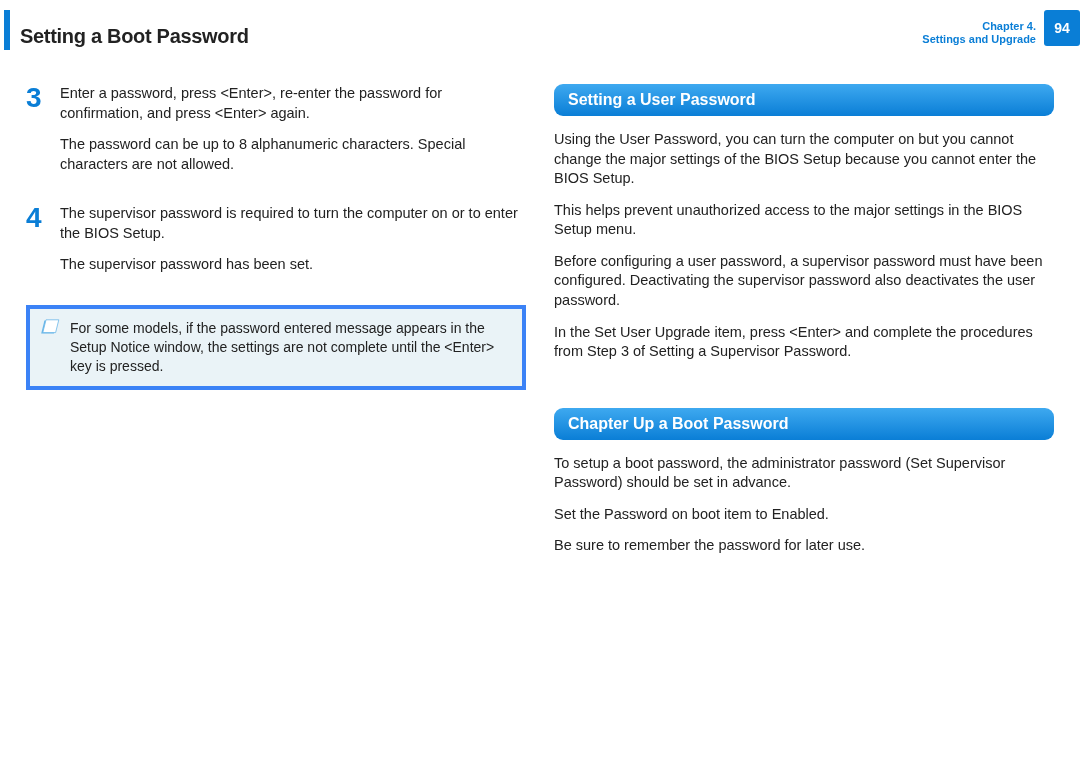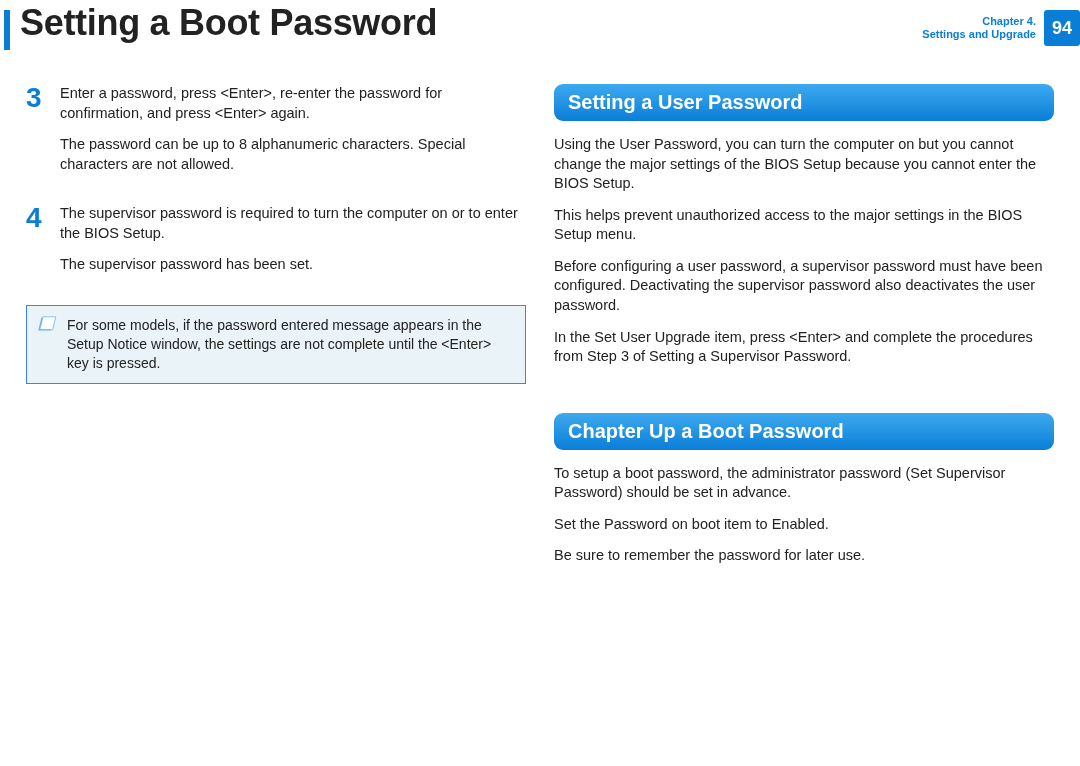--- a/index.html
+++ b/index.html
@@ -1,37 +1,37 @@
 <!DOCTYPE html>
 <html><head>
 <meta charset="utf-8">
 <style>
   * { box-sizing: border-box; margin: 0; padding: 0; }
   html, body { width: 1080px; height: 766px; font-family: "Segoe UI", "Helvetica Neue", Arial, sans-serif; color: #222; }
   body { background: #fff; position: relative; }
 
   .header { position: relative; height: 56px; }
   .vbar { position: absolute; left: 4px; top: 10px; width: 6px; height: 40px; background: #0a7ed6; }
-  .title { position: absolute; left: 20px; top: 2px; font-size: 36px; font-weight: 700; letter-spacing: -0.3px; }
-  .chapter-block { position: absolute; right: 0; top: 10px; height: 36px; display: flex; align-items: center; }
+  .title { position: absolute; left: 20px; top: 25px; font-size: 20px; font-weight: 700; letter-spacing: -0.3px; }
+  .chapter-block { position: absolute; right: 0; top: 10px; height: 36px; display: flex; align-items: flex-end; }
   .chapter-text { text-align: right; color: #0a7ed6; font-weight: 700; font-size: 11px; line-height: 13px; padding-right: 8px; }
-  .page-badge { background: #0a7ed6; color: #fff; width: 36px; height: 36px; display: flex; align-items: center; justify-content: center; font-weight: 700; font-size: 18px; border-radius: 3px; }
+  .page-badge { background: #0a7ed6; color: #fff; width: 36px; height: 36px; display: flex; align-items: center; justify-content: center; font-weight: 700; font-size: 14px; border-radius: 3px; }
 
   .cols { display: flex; gap: 28px; padding: 28px 26px 0 26px; }
   .col { flex: 1; }
 
   .step { display: flex; gap: 12px; margin-bottom: 18px; }
   .step-num { color: #0a7ed6; font-size: 28px; font-weight: 700; line-height: 1; width: 22px; flex-shrink: 0; }
   .step-body p { margin-bottom: 12px; font-size: 14.5px; line-height: 1.35; }
 
-  .note { background: #eaf3f7; border: 1px solid #3b82f6; padding: 10px 12px 10px 40px; position: relative; margin: 8px 0 0 0; font-size: 14px; line-height: 1.35; }
+  .note { background: #eaf3f7; border: 4px solid #3b82f6; padding: 10px 12px 10px 40px; position: relative; margin: 8px 0 0 0; font-size: 14px; line-height: 1.35; }
   .note-icon { position: absolute; left: 10px; top: 10px; width: 20px; height: 16px; }
   .note-icon svg { width: 20px; height: 16px; }
 
-  .h3 { background: linear-gradient(to bottom, #3ea9f0, #0a7ed6); color: #fff; font-weight: 700; font-size: 20px; padding: 7px 14px; border-radius: 9px; margin-bottom: 14px; display: inline-block; width: 100%; }
+  .h3 { background: linear-gradient(to bottom, #3ea9f0, #0a7ed6); color: #fff; font-weight: 700; font-size: 16px; padding: 7px 14px; border-radius: 9px; margin-bottom: 14px; display: inline-block; width: 100%; }
   .para { font-size: 14.5px; line-height: 1.35; margin-bottom: 12px; }
 
   b, strong { font-weight: 400; }
 </style>
 </head>
 <body>
 
 <div class="header">
   <div class="vbar"></div>
   <div class="title">Setting a Boot Password</div>

